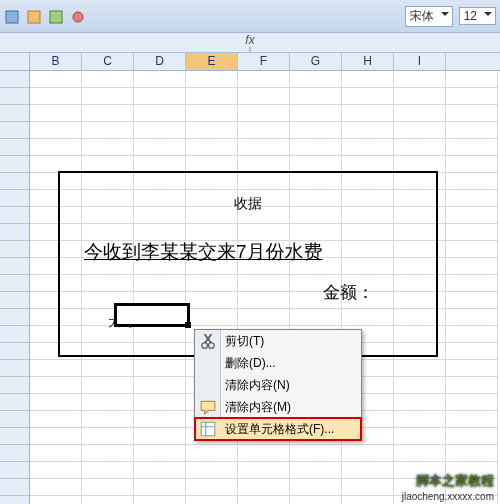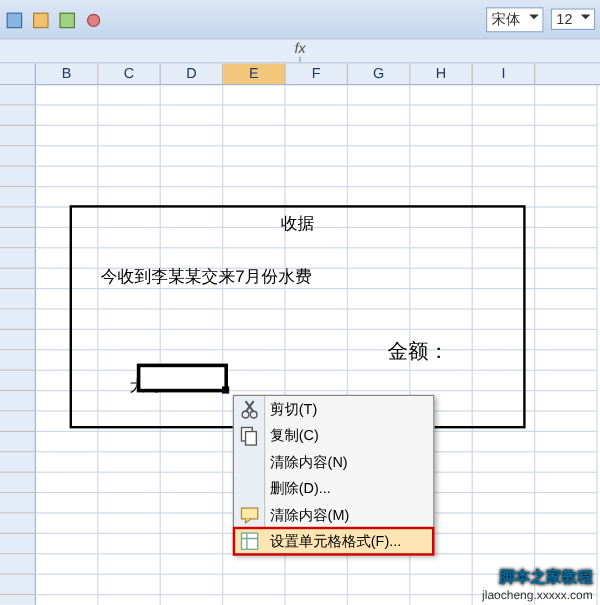--- a/index.html
+++ b/index.html
@@ -19,34 +19,34 @@
 .corner { width: 30px; border-right: 1px solid #9eb6ce; background: #e4ecf7; }
 .col-h { width: 52px; text-align: center; line-height: 17px; border-right: 1px solid #c0c0c0; color: #1f3864; }
 .col-h.sel { background: #f3c77b; }
 
 .grid { position: relative; height: 448px; }
 .row { display: flex; height: 17px; }
 .row-h { width: 30px; background: #e4ecf7; border-right: 1px solid #9eb6ce; border-bottom: 1px solid #c0c0c0; }
 .cell { width: 52px; height: 17px; border-right: 1px solid #d0d7e5; border-bottom: 1px solid #d0d7e5; }
 
 .receipt-box { position: absolute; left: 58px; top: 100px; width: 380px; height: 186px; border: 2px solid #000; }
-.receipt-title { text-align: center; margin-top: 5px; font-size: 14px; }
-.receipt-line1 { margin: 26px 0 0 24px; font-size: 14px; }
+.receipt-title { text-align: center; margin-top: 22px; font-size: 14px; }
+.receipt-line1 { margin: 26px 0 0 24px; font-size: 19px; text-decoration: underline; }
 .receipt-amount { position: absolute; right: 62px; top: 108px; font-size: 17px; }
 .receipt-daxie { position: absolute; left: 48px; top: 140px; font-size: 13px; }
 .receipt-cell-sel { position: absolute; left: 114px; top: 232px; width: 76px; height: 24px; border: 3px solid #000; background: #fff; }
 .receipt-cell-sel::after { content: ''; position: absolute; right: -4px; bottom: -4px; width: 6px; height: 6px; background: #000; }
 
 .context-menu { position: absolute; left: 194px; top: 258px; width: 168px; background: #f5f5f5; border: 1px solid #868686; box-shadow: 2px 2px 4px rgba(0,0,0,0.3); z-index: 10; }
 .cm-strip { position: absolute; left: 0; top: 0; bottom: 0; width: 26px; background: #e9eef5; border-right: 1px solid #c5c5c5; }
 .cm-item { display: flex; align-items: center; height: 22px; padding-left: 30px; padding-right: 6px; position: relative; cursor: default; }
 .cm-item.hl { outline: 2px solid #d40000; outline-offset: -1px; background: #fde6b3; }
 .cm-icon { position: absolute; left: 4px; top: 2px; width: 18px; height: 18px; }
 
-.watermark { position: absolute; right: 6px; bottom: 14px; color: #0369a1; font-family: Arial, sans-serif; font-size: 13px; text-shadow: 0 0 3px #000, 0 0 3px #000; z-index: 20; font-weight: bold; }
+.watermark { position: absolute; right: 6px; bottom: 14px; color: #4d7c0f; font-family: Arial, sans-serif; font-size: 13px; text-shadow: 0 0 3px #000, 0 0 3px #000; z-index: 20; }
 .watermark2 { position: absolute; right: 6px; bottom: 2px; color: #333; font-size: 10px; z-index: 20; margin-top: 32px; }
 
 svg { display: block; }
 </style>
 </head>
 <body>
 
 <div class="toolbar-area">
   <span class="tb-icon">
       <svg viewBox="0 0 16 16">
@@ -421,33 +421,24 @@
         <span class="cm-icon">
             <svg viewBox="0 0 16 16">
               <circle cx="5" cy="12" r="2.5" fill="none" stroke="#555"></circle>
               <circle cx="11" cy="12" r="2.5" fill="none" stroke="#555"></circle>
               <path d="M5 2 L11 10 M11 2 L5 10" stroke="#555" stroke-width="1.5"></path>
             </svg>
           </span>
         <span>剪切(T)</span>
       </div>
       <div class="cm-item">
-        <span class="cm-icon">
-            <svg viewBox="0 0 16 16">
-              <rect x="2" y="2" width="8" height="10" fill="#fff" stroke="#555"></rect>
-              <rect x="5" y="5" width="8" height="10" fill="#fff" stroke="#555"></rect>
-            </svg>
-          </span>
-        <span>复制(C)</span>
+        <span>删除(D)...</span>
       </div>
       <div class="cm-item">
         <span>清除内容(N)</span>
-      </div>
-      <div class="cm-item">
-        <span>删除(D)...</span>
       </div>
       <div class="cm-item">
         <span class="cm-icon">
             <svg viewBox="0 0 16 16">
               <rect x="2" y="3" width="12" height="8" fill="#ffe9a8" stroke="#b09040"></rect>
               <path d="M5 11 L5 14 L9 11" fill="#ffe9a8" stroke="#b09040"></path>
             </svg>
           </span>
         <span>清除内容(M)</span>
       </div>

